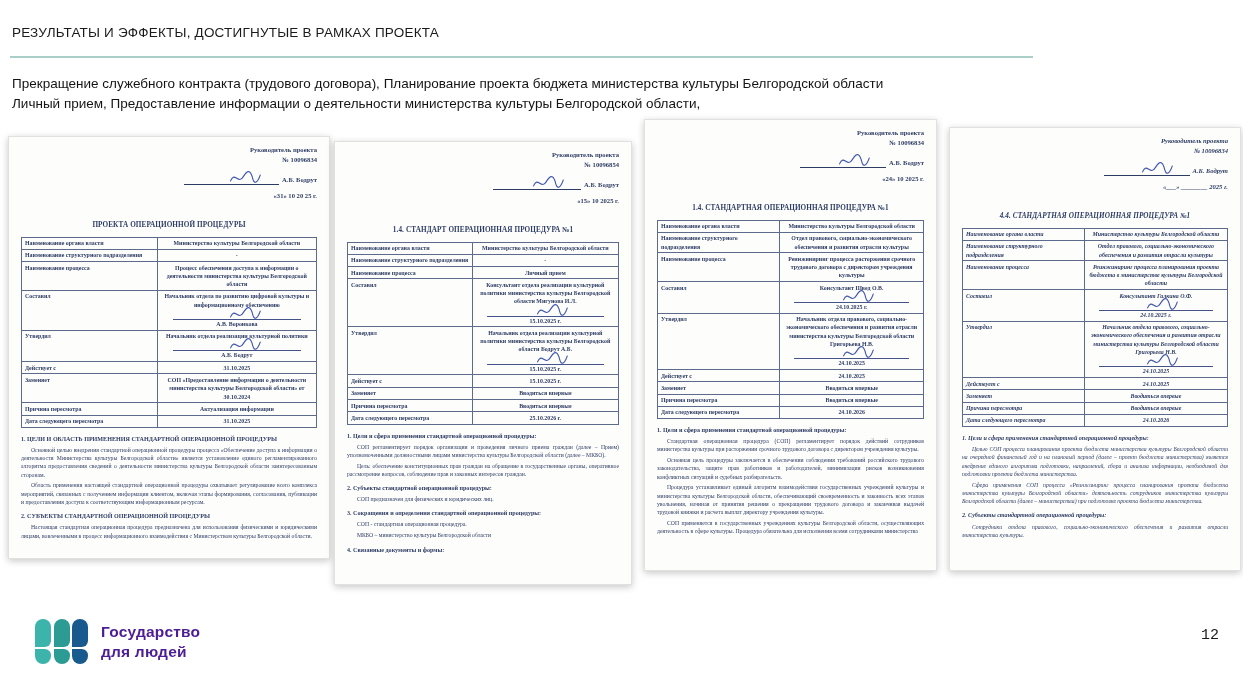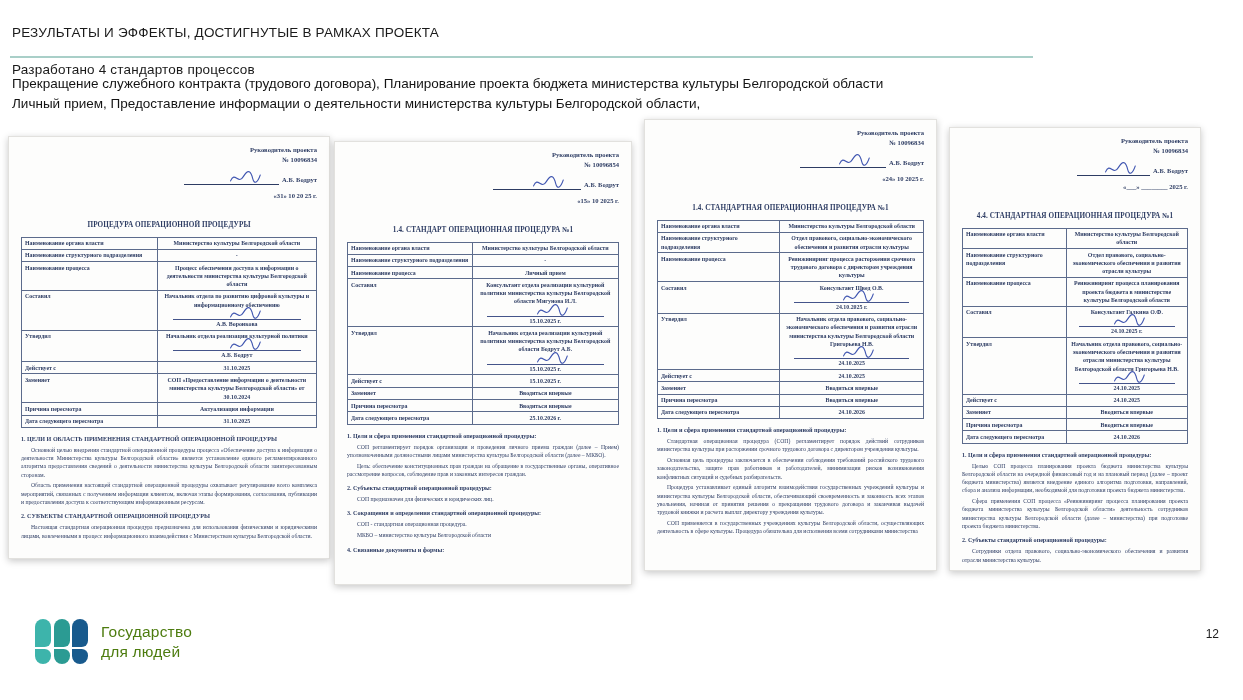--- a/index.html
+++ b/index.html
@@ -10,21 +10,21 @@
   .hdr .title,.hdr .subtitle{font-size:13.5px;line-height:1.38;letter-spacing:.2px;margin-top:18px;}
   .divider{position:absolute;left:10px;top:56px;width:1023px;height:2px;}
   .desc{position:absolute;left:12px;top:74px;font-size:13.5px;line-height:1.45;color:#141414;}
   
   .page{position:absolute;background:#fdfdfc;border:1px solid #e2e1de;
         box-shadow:0 2px 7px rgba(0,0,0,.22);padding:0 12px;overflow:hidden;
         color:#2d3c63;font-family:"Liberation Serif",serif;box-sizing:border-box;}
   .page.p1{left:8px;  top:136px;width:322px;height:423px;}
   .page.p2{left:334px;top:127px;width:298px;height:444px;margin-top:14px;}
   .page.p3{left:644px;top:119px;width:293px;height:452px;}
-  .page.p4{left:949px;top:127px;width:252px;height:444px;}
+  .page.p4{left:949px;top:127px;width:292px;height:444px;font-style:italic;}
   .approval{margin:8px 0 0 auto;width:62%;font-weight:bold;font-size:6.6px;
             text-align:right;line-height:1.5;}
   .sig-row{display:flex;align-items:flex-end;justify-content:flex-end;gap:3px;margin-top:10px;}
   .sig-line{display:inline-block;width:52%;border-bottom:1px solid #2d3c63;position:relative;height:6px;}
   .squiggle{position:absolute;right:18%;bottom:-2px;width:34px;height:17px;color:var(--ink,#3f55b0);}
   .squiggle path{stroke:currentColor;fill:none;stroke-width:1.3;stroke-linecap:round;}
   .appr-date{margin-top:6px;}
   .doc-title{text-align:center;font-weight:bold;font-size:7.2px;margin:20px 0 8px;letter-spacing:.1px;}
   table.doc{width:100%;border-collapse:collapse;}
   table.doc td{border:1px solid #5c6b8c;padding:1.5px 3px;font-size:5.9px;font-weight:bold;line-height:1.4;vertical-align:top;}
@@ -34,31 +34,30 @@
   .sigcell .squiggle{right:30%;bottom:-3px;}
   .secs{margin-top:7px;}
   .sec-h{font-weight:bold;font-size:6.1px;margin:6px 0 2px;line-height:1.4;}
   .secs p{font-size:5.7px;text-align:justify;text-indent:10px;margin:2.5px 0;line-height:1.45;}
   
   .logo{position:absolute;left:35px;top:619px;display:flex;gap:13px;align-items:center;}
   .logo-mark{display:flex;gap:2.5px;}
   .lc{display:flex;flex-direction:column;gap:2px;}
   .lt{width:16px;height:28px;border-radius:9px 9px 7px 0;}
   .lb{width:16px;height:15px;border-radius:0 7px 9px 9px;}
-  .logo-text{font-weight:normal;font-size:15.5px;line-height:1.25;color:#4d7c0f;letter-spacing:.2px;}
-  .page-num{position:absolute;right:24px;top:627px;font-size:12px;color:#1c1c1c;}
+  .logo-text{font-weight:bold;font-size:15.5px;line-height:1.25;color:#4c1d95;letter-spacing:.2px;}
+  .page-num{position:absolute;right:24px;top:627px;font-size:15px;color:#1c1c1c;font-family:Liberation Mono, monospace;}
 </style>
 </head>
 <body>
 
 <div class="slide">
 
   <div class="hdr">
     <div class="title">РЕЗУЛЬТАТЫ И ЭФФЕКТЫ, ДОСТИГНУТЫЕ В РАМКАХ ПРОЕКТА</div>
-    <div class="subtitle">Разработано 4 стандартов процессов</div>
   </div>
   <div class="divider" style="background: rgb(169, 207, 200);"></div>
   <div class="desc">
     <div>Прекращение служебного контракта (трудового договора), Планирование проекта бюджета министерства культуры Белгородской области</div>
     <div>Личный прием, Предоставление информации о деятельности министерства культуры Белгородской области,</div>
   </div>
 
   <main>
   <article class="page p1">
     <div class="approval">
@@ -67,21 +66,21 @@
       <div class="sig-row">
         <span class="sig-line">
           <svg class="squiggle" viewBox="0 0 40 18">
             <path d="M3 13 C 8 1, 12 18, 18 8 S 27 2, 29 10 S 35 15, 38 6"></path>
           </svg>
         </span>
         <span>А.Б. Бодрут</span>
       </div>
       <div class="appr-date">«31» 10 20 25 г.</div>
     </div>
-    <h3 class="doc-title">ПРОЦЕДУРА ОПЕРАЦИОННОЙ ПРОЦЕДУРЫ</h3>
+    <h3 class="doc-title">ПРОЕКТА ОПЕРАЦИОННОЙ ПРОЦЕДУРЫ</h3>
     <table class="doc">
           <tbody>
             <tr>
               <td class="lbl">Наименование органа власти</td>
               <td class="val">
                 <div>Министерство культуры Белгородской области</div>
               </td>
             </tr>
             <tr>
               <td class="lbl">Наименование структурного подразделения</td>

